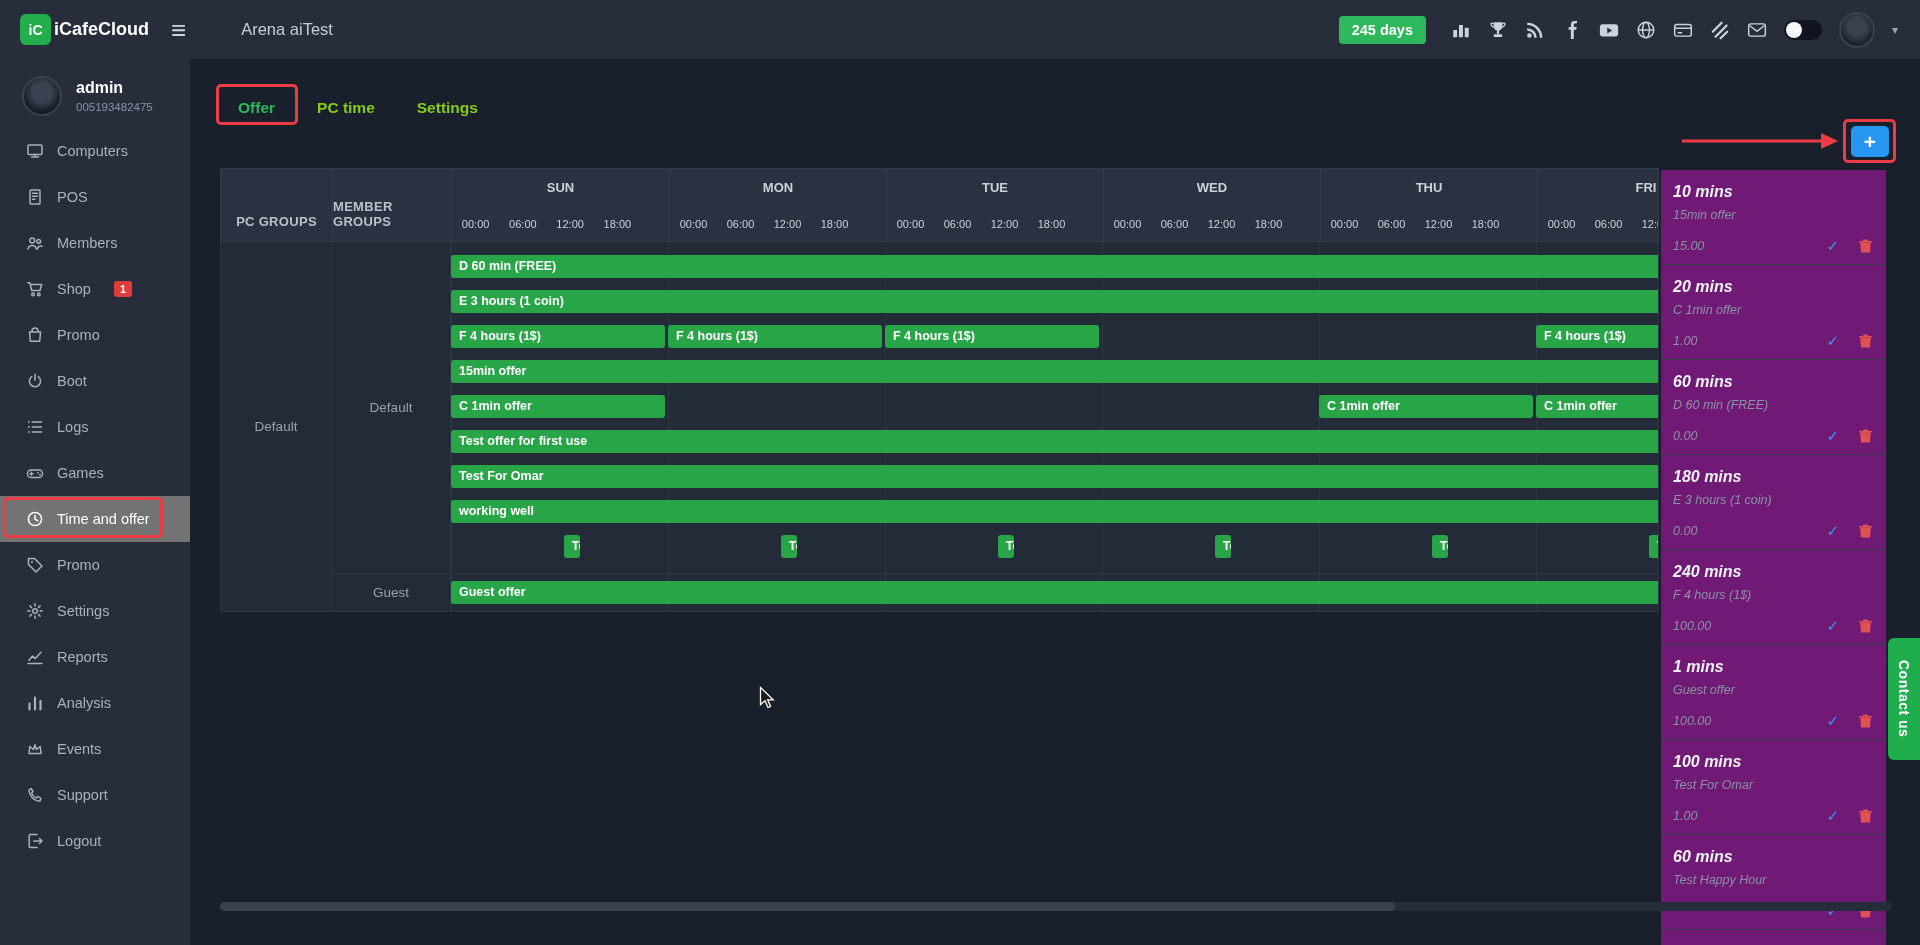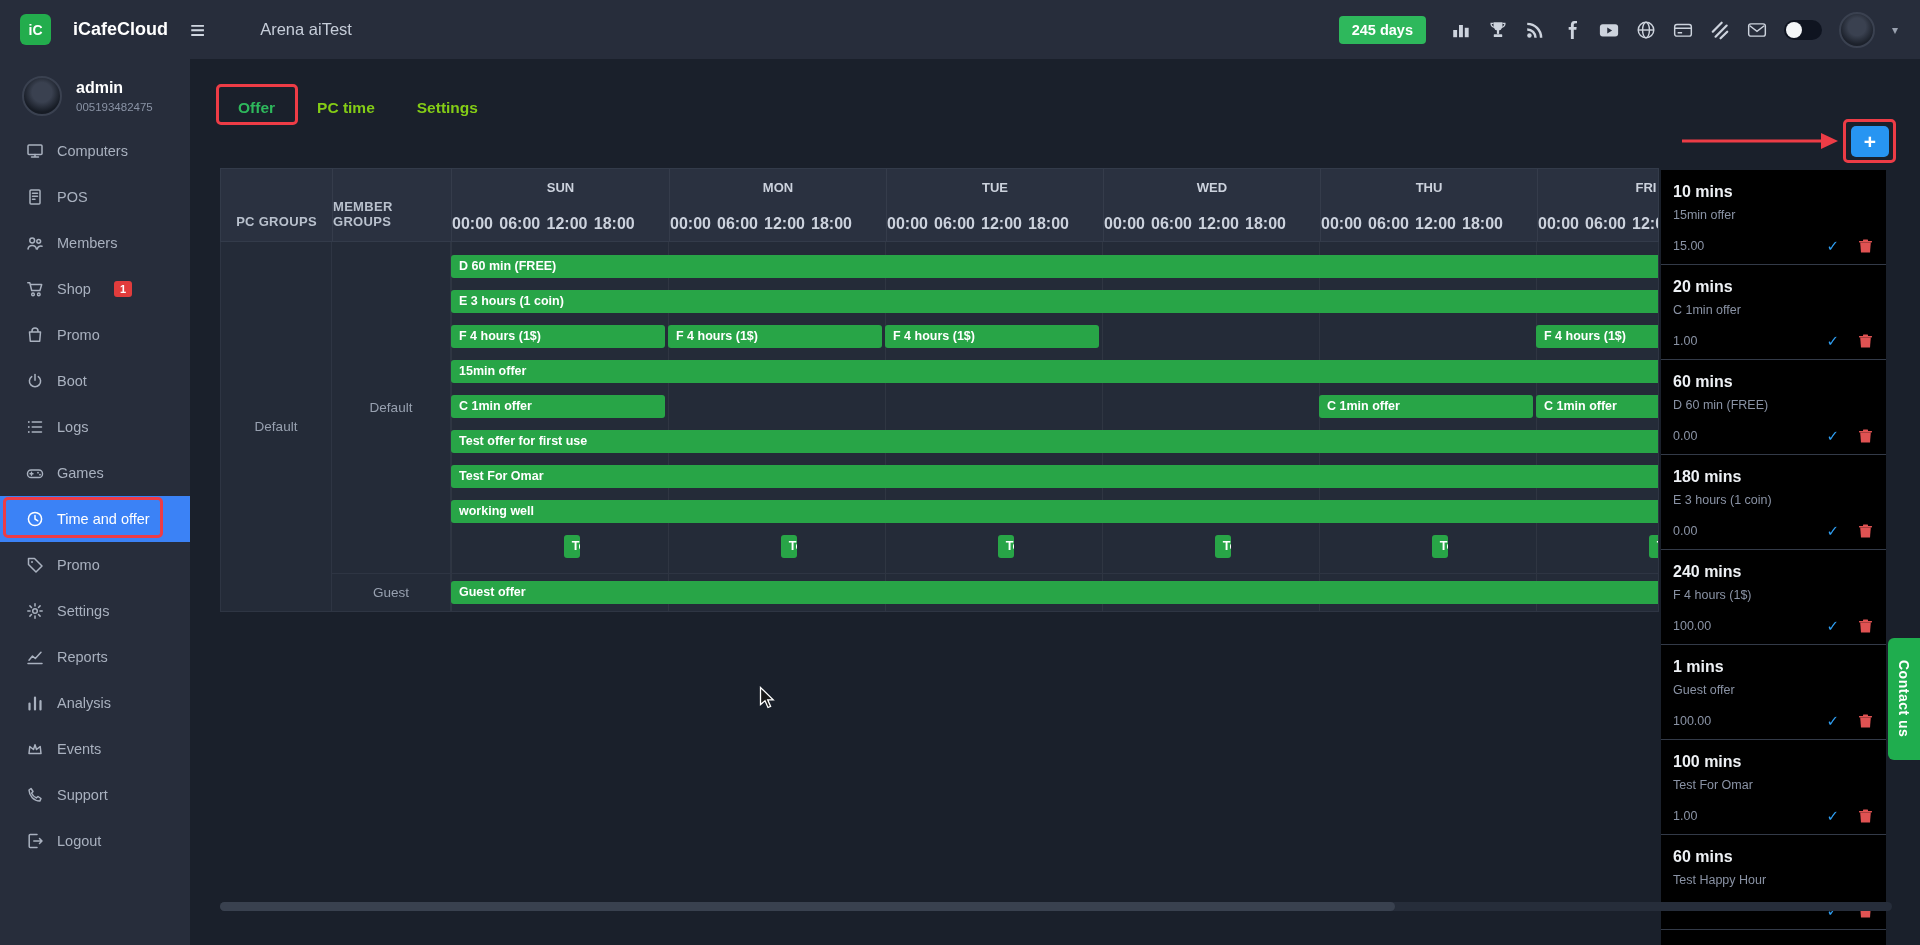--- a/index.html
+++ b/index.html
@@ -9,21 +9,21 @@
     background: #1a202b;
     font-family: "Liberation Sans", sans-serif;
     color: #e4e8ee;
   }
   
   .topbar { position:absolute; left:0; top:0; width:1920px; height:59px;
     background:#272d3b; display:flex; align-items:center; z-index:6;justify-content:center; }
   .logo-box { width:31px; height:31px; margin-left:20px; border-radius:6px;
     background:#23ad4d; color:#fff; font-weight:bold; font-size:14px;
     display:flex; align-items:center; justify-content:center; }
-  .brand { margin-left:22px; font-size:18px; font-weight:bold; color:#ffffff; }
+  .brand { margin-left:3px; font-size:18px; font-weight:bold; color:#ffffff; }
   .hamburger { margin-left:22px; font-size:26px; color:#cfd5df; line-height:1; cursor:pointer; }
   .cafe-title { margin-left:55px; font-size:16.5px; color:#c6cdd9; }
   .topbar-right { margin-left:auto; display:flex; align-items:center; gap:17px; margin-right:22px; }
   .days-badge { background:#2eb85c; color:#fff; font-size:14.5px; font-weight:bold;
     padding:6px 13px; border-radius:4px; margin-right:8px; }
   .tb-icon { width:20px; height:20px; color:#cdd3dd; display:inline-flex; align-items:center; justify-content:center; cursor:pointer; }
   .tb-icon svg { width:20px; height:20px; }
   .toggle { width:38px; height:20px; background:#0f1420; border-radius:10px; position:relative; cursor:pointer; }
   .toggle .knob { position:absolute; left:2px; top:2px; width:16px; height:16px; border-radius:50%; background:#f4f6f8; }
   .avatar-sm { width:36px; height:36px; border-radius:50%; background:radial-gradient(circle at 50% 40%, #3a4150 0 35%, #1c212b 70%);
@@ -33,21 +33,21 @@
   .sidebar { position:absolute; left:0; top:59px; width:190px; height:886px; background:#272d3b; z-index:5; }
   .user-block { display:flex; align-items:center; padding:17px 0 0 22px; }
   .avatar-lg { width:40px; height:40px; border-radius:50%; flex:none;
     background:radial-gradient(circle at 50% 40%, #3a4150 0 35%, #161b24 70%); border:2px solid #3a4150; }
   .user-meta { margin-left:14px; }
   .user-name { font-size:16px; font-weight:bold; color:#ffffff; }
   .user-id { font-size:11.5px; color:#8a93a5; margin-top:4px; }
   .nav { position:absolute; left:0; top:69px; width:190px; }
   .nav-item { height:46px; display:flex; align-items:center; padding-left:26px; gap:13px;
     color:#a9b1bf; font-size:14.5px; cursor:pointer; }
-  .nav-item.active { background:#3b82f6; color:#ffffff; }
+  .nav-item.active { background:#737373; color:#ffffff; }
   .nav-icon { width:18px; height:18px; display:inline-flex; flex:none; }
   .nav-icon svg { width:18px; height:18px; }
   .shop-badge { background:#e13c3c; color:#fff; font-size:11px; font-weight:bold;
     padding:2px 6px; border-radius:3px; margin-left:10px; }
   
   .tabs { position:absolute; left:238px; top:92px; height:32px; display:flex; gap:42px; align-items:center; z-index:2;font-weight:bold; }
   .tab { font-size:15.5px; color:#84cc16; cursor:pointer; }
   .tab.active { color:#2eb85c; }
   
   .plus-btn { position:absolute; left:1851px; top:126px; width:38px; height:31px; background:#2795f2;
@@ -58,39 +58,39 @@
   .sched-header { display:flex; height:74px; background:#2a3140; border:1px solid #333b4a; }
   .pc-head, .member-head { display:flex; align-items:flex-end; justify-content:center; padding-bottom:12px;
     font-size:13px; font-weight:bold; color:#b9c1cd; letter-spacing:.3px; }
   .pc-head { width:111px; flex:none; }
   .member-head { width:119px; flex:none; border-left:1px solid #353c4b; }
   .days-header { flex:1; display:flex; overflow:hidden; border-left:1px solid #353c4b; }
   .day-cell { width:217px; flex:none; display:flex; flex-direction:column; }
   .day-cell + .day-cell { border-left:1px solid #353c4b; }
   .day-name { height:37px; line-height:37px; text-align:center; font-size:13px; font-weight:bold; color:#ccd2dd; }
   .day-times { height:37px; display:grid; grid-template-columns:repeat(4,1fr); align-items:center;
-    font-size:16px; font-weight:bold; color:#ccd2dd; padding-right:28px; }
+    text-align:center; font-size:11px; font-weight:normal; color:#ccd2dd; padding-right:28px; }
   .sched-body { display:flex; background:#242b38; border:1px solid #2e3543; border-top:none; }
   .pc-cell { width:111px; flex:none; display:flex; align-items:center; justify-content:center;
     color:#98a1b0; font-size:13.5px; border-right:1px solid #2e3543; }
   .rows { flex:1; display:flex; flex-direction:column; min-width:0; }
   .member-row { display:flex; }
   .member-row + .member-row { border-top:1px solid #2e3543; }
   .member-label { width:119px; flex:none; display:flex; align-items:center; justify-content:center;
     color:#98a1b0; font-size:13.5px; border-right:1px solid #2e3543; }
   .lines { flex:1; position:relative; overflow:hidden; padding:13px 0 3px;
     background-image:repeating-linear-gradient(90deg, rgba(255,255,255,0.05) 0 1px, transparent 1px 217px); }
   .member-row:last-child .lines { padding:7px 0; }
   .line { position:relative; height:35px; }
   .member-row:last-child .line { height:23px; }
   .bar { position:absolute; top:0; height:23px; line-height:23px; background:#28a547; border-radius:3px;
     color:#fff; font-size:12.5px; font-weight:bold; padding:0 8px; white-space:nowrap; overflow:hidden; cursor:pointer; }
   
   .offers-panel { position:absolute; left:1661px; top:170px; width:225px; height:775px;
-    background:#000000; overflow:hidden; z-index:2; }
+    background:#701a75; overflow:hidden; z-index:2;font-style:italic; }
   .offer-item { height:95px; padding:13px 10px 0 12px; border-bottom:1px solid #333a48; }
   .offer-duration { font-size:16px; font-weight:bold; color:#eef1f5; }
   .offer-name { font-size:12.5px; color:#8a93a5; margin-top:7px; }
   .offer-bottom { display:flex; align-items:center; margin-top:15px; }
   .offer-price { font-size:12.5px; color:#8a93a5; }
   .offer-actions { margin-left:auto; display:flex; align-items:center; gap:20px; margin-right:4px; }
   .check-icon { color:#2f9ff3; font-size:15px; font-weight:bold; font-family:"DejaVu Sans",sans-serif; cursor:pointer; }
   .trash-icon { color:#e05252; display:inline-flex; cursor:pointer; }
   
   .hscroll { position:absolute; left:220px; top:902px; width:1672px; height:9px;

